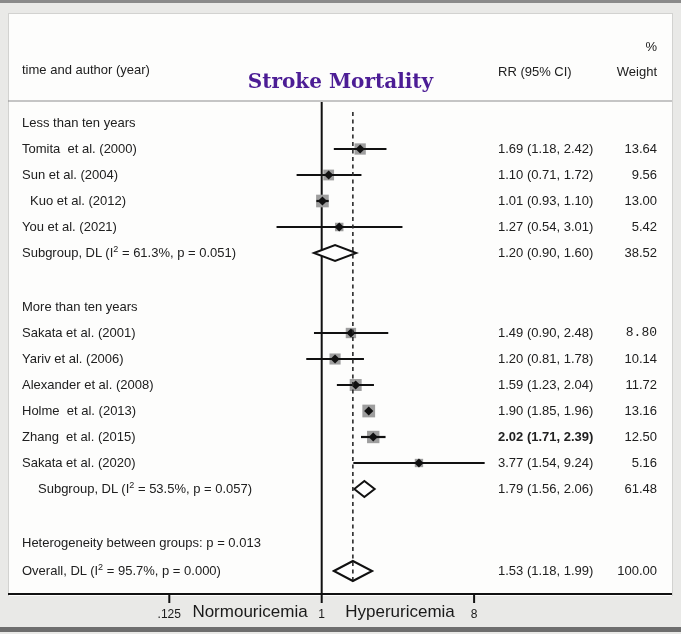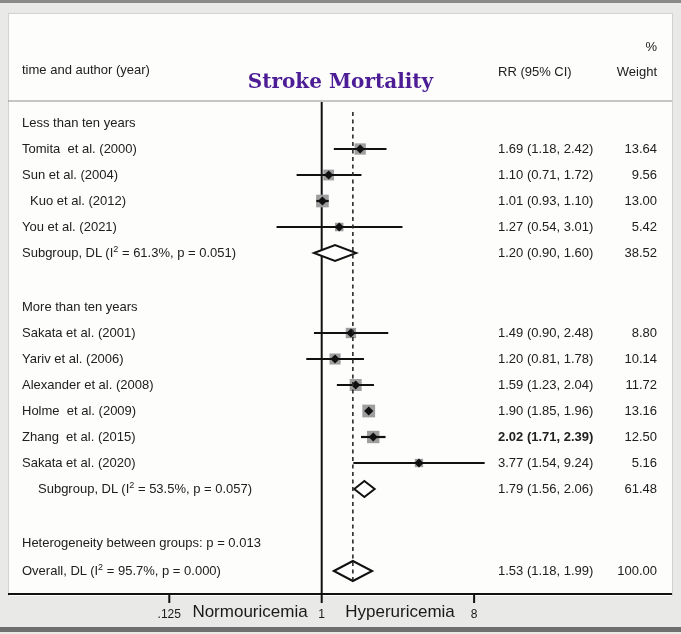--- a/index.html
+++ b/index.html
@@ -91,28 +91,28 @@
       <div class="txt wt" style="right: 24px; top: 193px; position: absolute; padding-left: 8px;">13.00</div>
       <div class="txt" style="left: 22px; top: 219px;">You et al. (2021)</div>
       <div class="txt rr" style="top: 219px;">1.27 (0.54, 3.01)</div>
       <div class="txt wt" style="right: 24px; top: 219px; position: absolute;">5.42</div>
       <div class="txt" style="left: 22px; top: 244px;"><span>Subgroup, DL (I</span><sup>2</sup><span> = 61.3%, p = 0.051)</span></div>
       <div class="txt rr" style="top: 245px;">1.20 (0.90, 1.60)</div>
       <div class="txt wt" style="right: 24px; top: 245px; position: absolute;">38.52</div>
       <div class="txt grouphead" style="left: 22px; top: 299px;">More than ten years</div>
       <div class="txt" style="left: 22px; top: 325px;">Sakata et al. (2001)</div>
       <div class="txt rr" style="top: 325px;">1.49 (0.90, 2.48)</div>
-      <div class="txt wt" style="right: 24px; top: 325px; position: absolute;">8.80</div>
+      <div class="txt wt" style="right: 24px; top: 325px; position: absolute; font-family: Liberation Mono, monospace;">8.80</div>
       <div class="txt" style="left: 22px; top: 351px;">Yariv et al. (2006)</div>
       <div class="txt rr" style="top: 351px;">1.20 (0.81, 1.78)</div>
       <div class="txt wt" style="right: 24px; top: 351px; position: absolute;">10.14</div>
       <div class="txt" style="left: 22px; top: 377px;">Alexander et al. (2008)</div>
       <div class="txt rr" style="top: 377px;">1.59 (1.23, 2.04)</div>
       <div class="txt wt" style="right: 24px; top: 377px; position: absolute;">11.72</div>
-      <div class="txt" style="left: 22px; top: 403px;">Holme  et al. (2009)</div>
+      <div class="txt" style="left: 22px; top: 403px;">Holme  et al. (2013)</div>
       <div class="txt rr" style="top: 403px;">1.90 (1.85, 1.96)</div>
       <div class="txt wt" style="right: 24px; top: 403px; position: absolute;">13.16</div>
       <div class="txt" style="left: 22px; top: 429px;">Zhang  et al. (2015)</div>
       <div class="txt rr" style="top: 429px; font-weight: bold;">2.02 (1.71, 2.39)</div>
       <div class="txt wt" style="right: 24px; top: 429px; position: absolute;">12.50</div>
       <div class="txt" style="left: 22px; top: 455px;">Sakata et al. (2020)</div>
       <div class="txt rr" style="top: 455px;">3.77 (1.54, 9.24)</div>
       <div class="txt wt" style="right: 24px; top: 455px; position: absolute;">5.16</div>
       <div class="txt" style="left: 22px; top: 480px; margin-left: 16px;"><span>Subgroup, DL (I</span><sup>2</sup><span> = 53.5%, p = 0.057)</span></div>
       <div class="txt rr" style="top: 481px;">1.79 (1.56, 2.06)</div>

